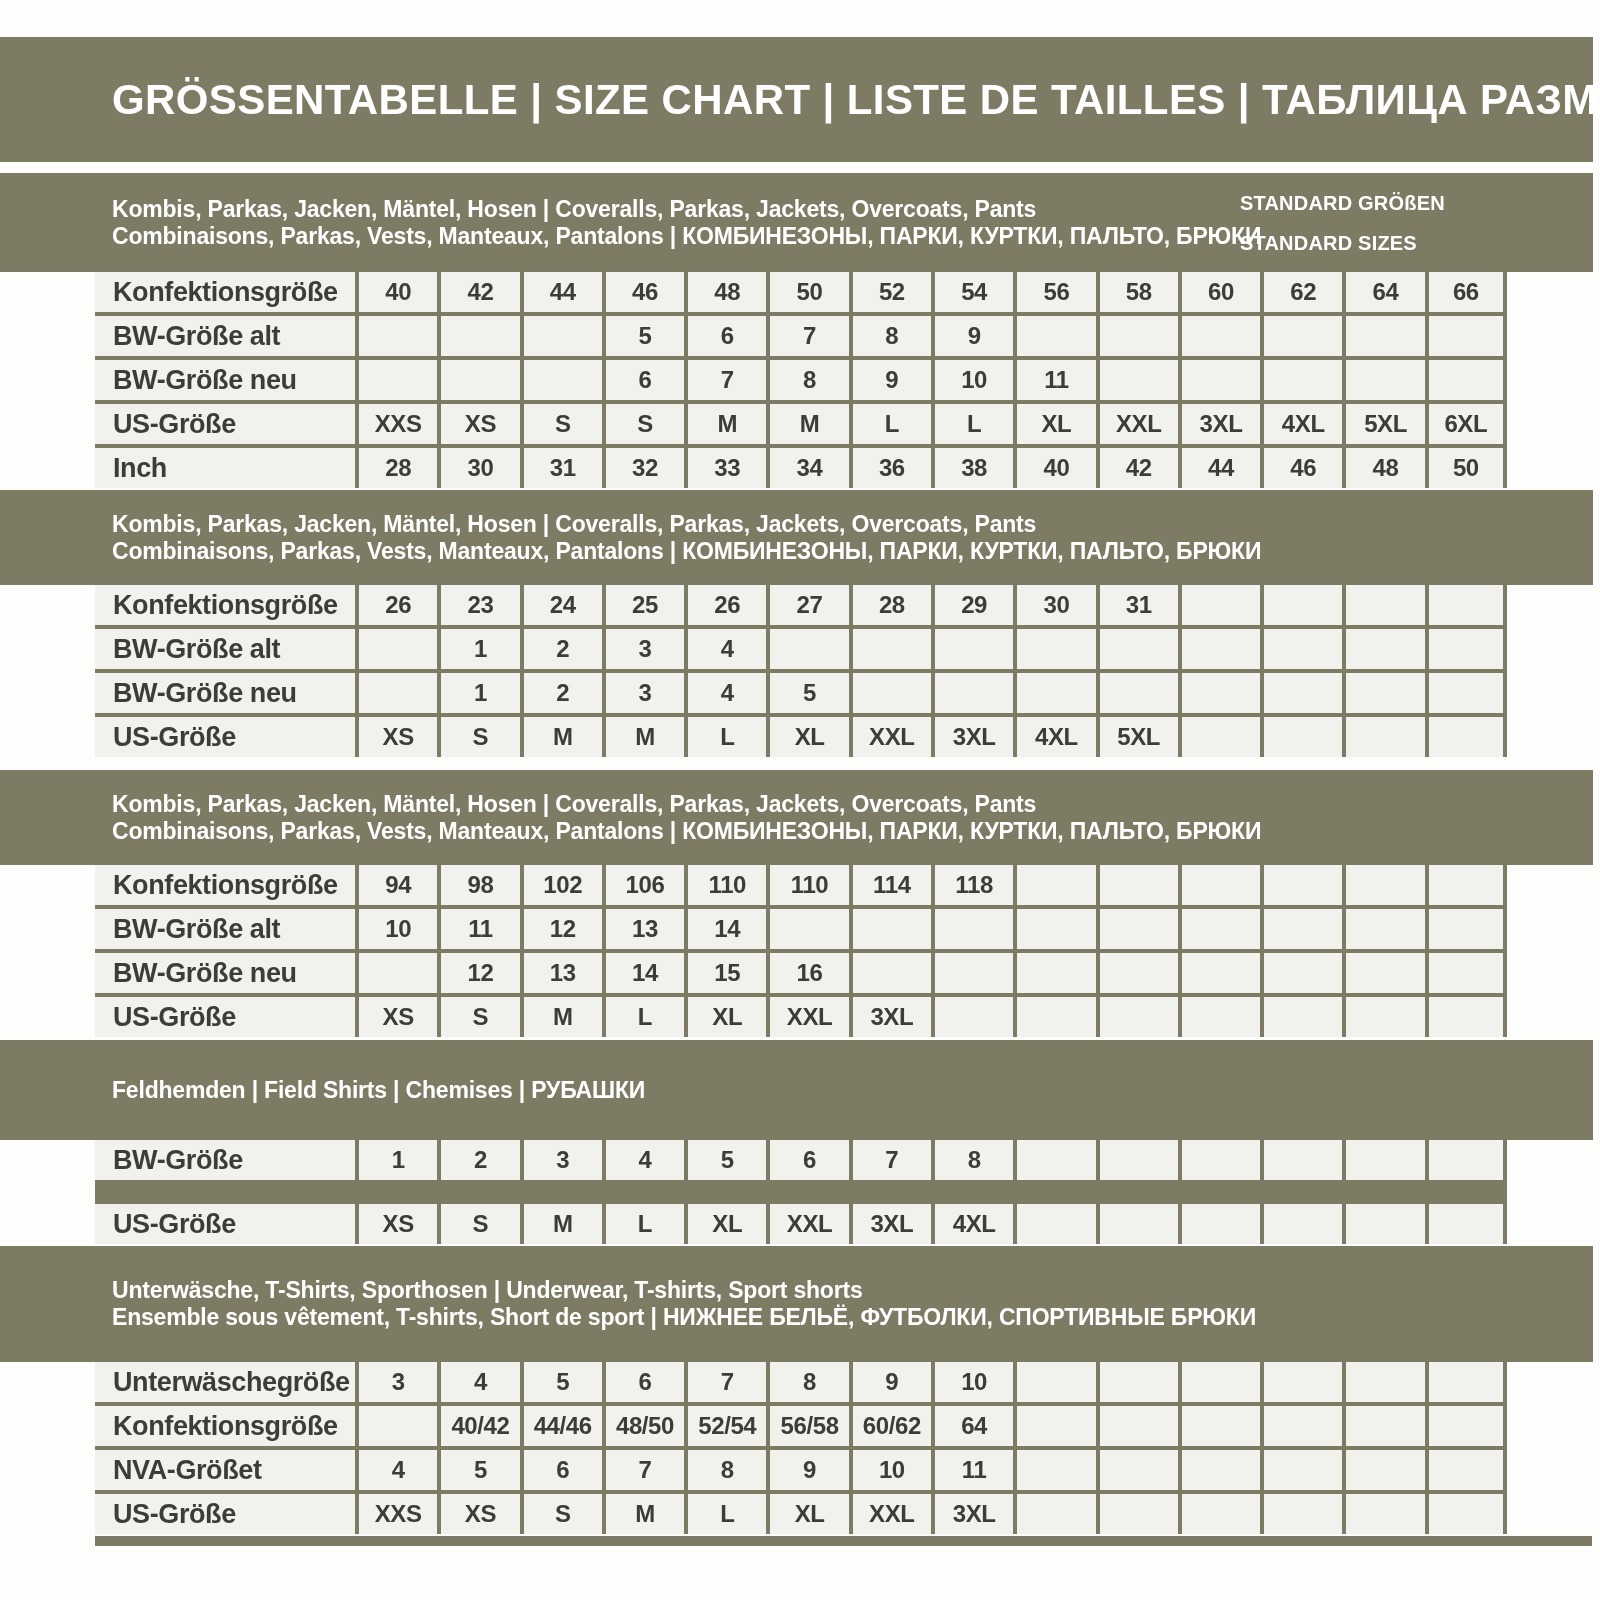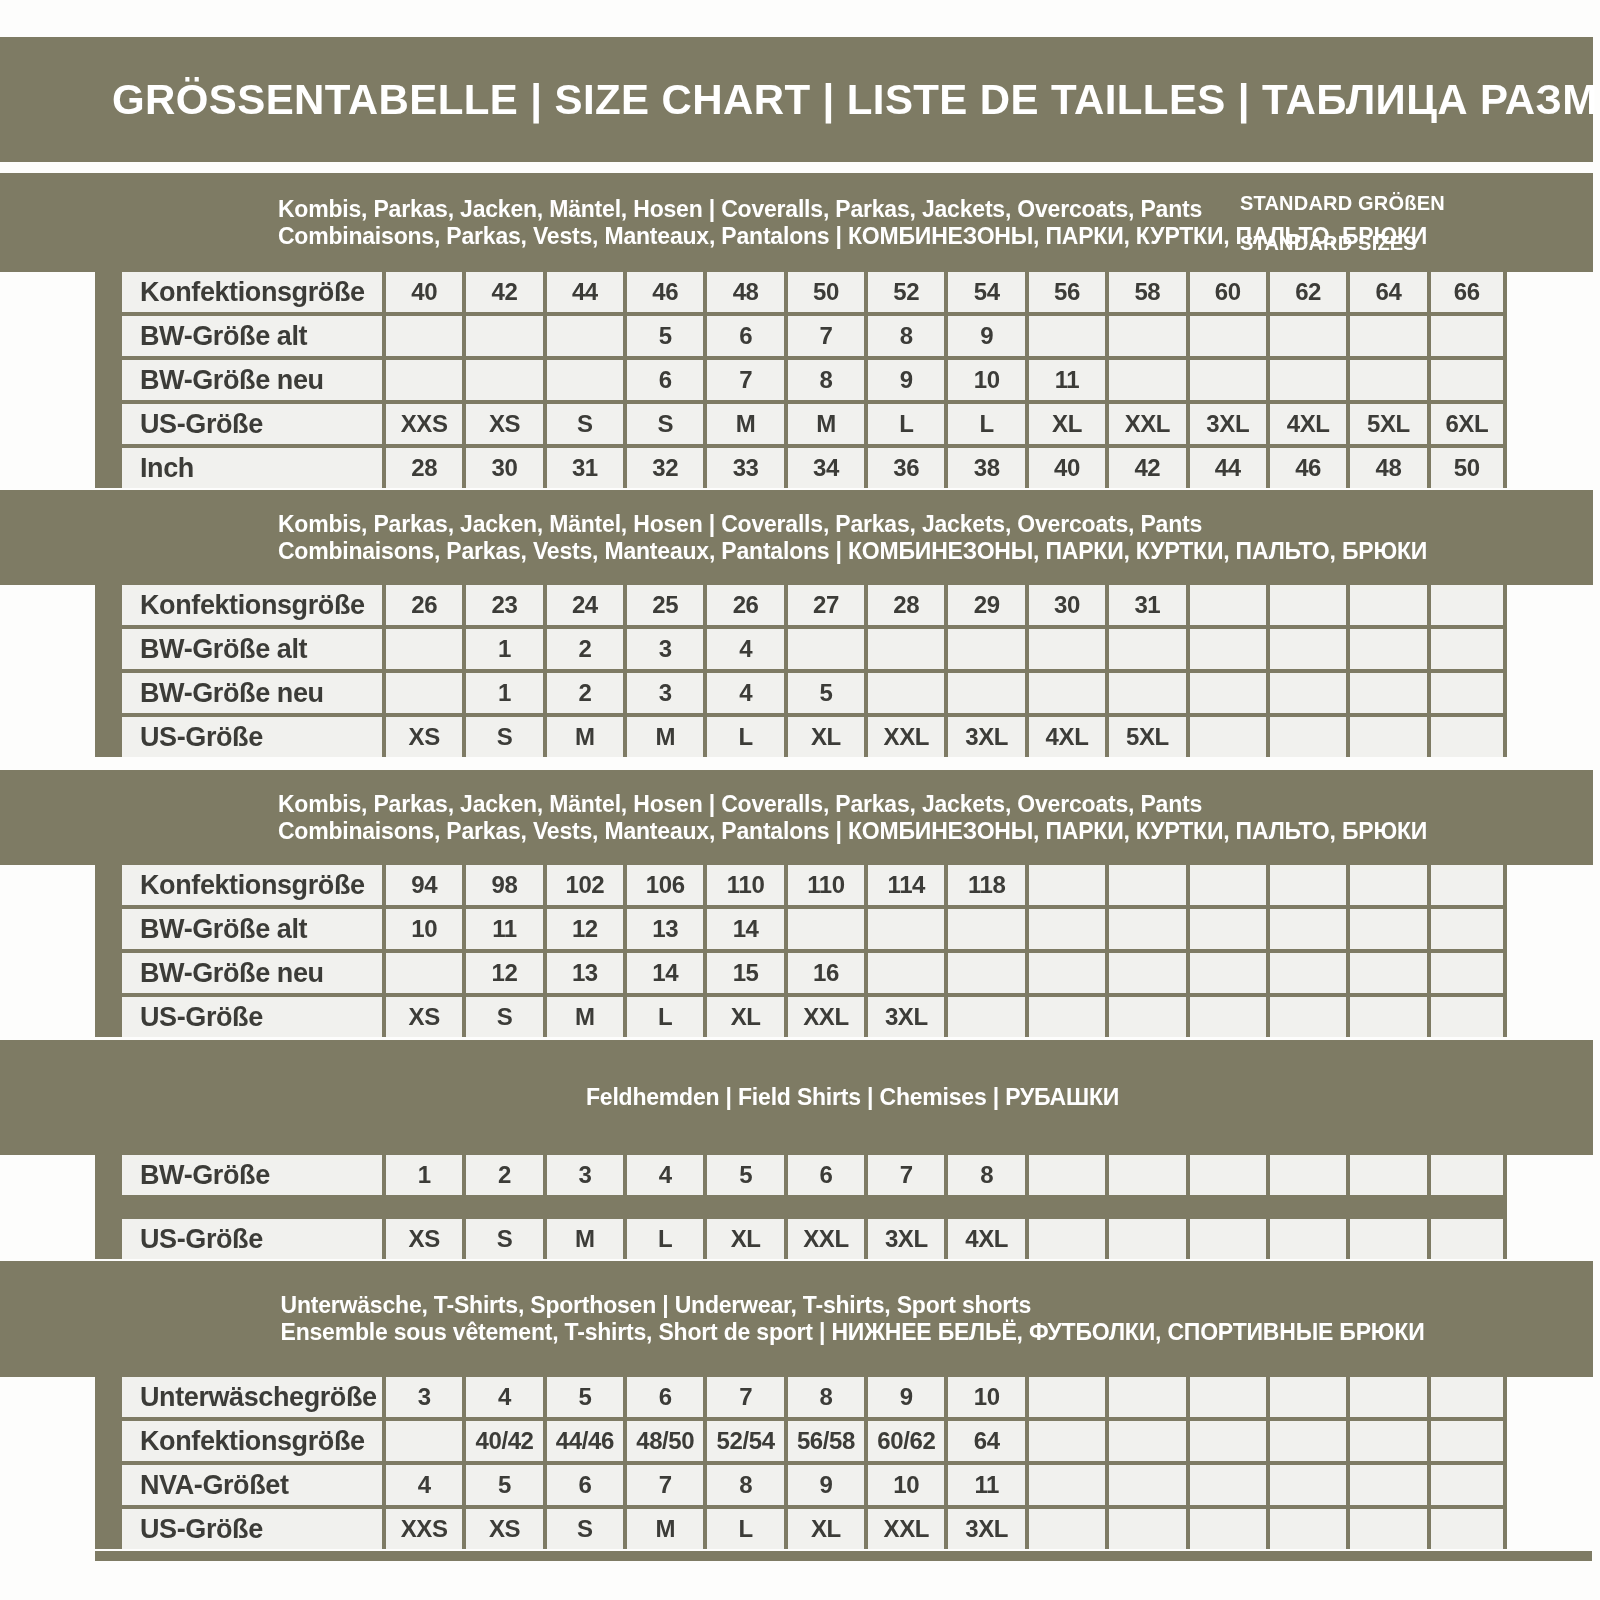--- a/index.html
+++ b/index.html
@@ -18,49 +18,49 @@
   .title-band{
     margin:37px 7px 11px 0;height:125px;background:var(--band);
     display:flex;align-items:center;
   }
   .title-band .title-text{
     color:var(--bandtext);font-size:42px;padding-left:112px;letter-spacing:0.4px;white-space:nowrap;
   }
   .band{
     position:relative;background:var(--band);color:var(--bandtext);
     display:flex;flex-direction:column;justify-content:center;gap:15px;
-    padding-left:112px;margin-right:7px;box-sizing:border-box;align-items:center;
+    padding-left:112px;margin-right:7px;box-sizing:border-box;
   }
   .band-line{font-size:23px;letter-spacing:-0.2px;white-space:nowrap;}
   .band-right{
     position:absolute;left:1240px;top:50%;transform:translateY(-50%);
     display:flex;flex-direction:column;gap:17px;
   }
   .side-line{font-size:20px;letter-spacing:0.2px;white-space:nowrap;}
   .size-table{
     margin-left:95px;width:1412px;background:var(--band);
     display:flex;flex-direction:column;gap:4px;
   }
-  .t-row{display:grid;grid-template-columns:260px repeat(14,1fr);height:40px;padding-left:27px;}
+  .t-row{display:grid;grid-template-columns:260px repeat(14,1fr);height:40px;}
   .t-label{
     background:var(--cellbg);display:flex;align-items:center;
     padding-left:18px;font-size:27px;color:var(--celltext);letter-spacing:-0.4px;white-space:nowrap;
   }
   .t-cell{
     background:var(--cellbg);border-left:4px solid var(--band);
     display:flex;align-items:center;justify-content:center;
     font-size:24px;color:var(--celltext);letter-spacing:-0.4px;box-sizing:border-box;
   }
   .t-cell:last-child{border-right:4px solid var(--band);}
   
   .section-standard .band{height:99px;}
   .section-stocky{margin-top:2px;}   .section-stocky .band{height:95px;}
   .section-slim{margin-top:13px;}    .section-slim .band{height:95px;}
   .section-field-shirts{margin-top:3px;}
-  .section-field-shirts .band{height:115px;}
+  .section-field-shirts .band{height:100px;}
   .section-field-shirts .size-table{margin-top:0;gap:24px;}
   .section-underwear{margin-top:2px;} .section-underwear .band{height:116px;}
   .bottom-bar{margin:2px 0 0 95px;width:1497px;height:10px;background:var(--band);}
 </style>
 </head>
 <body>
 
 <div class="page">
   <div class="title-band">
     <span class="title-text">GRÖSSENTABELLE | SIZE CHART | LISTE DE TAILLES | ТАБЛИЦА РАЗМЕРОВ</span>

